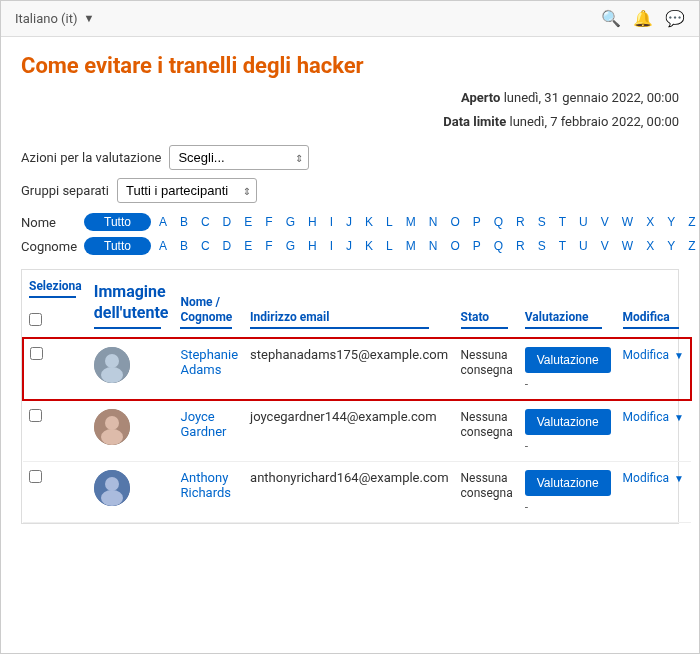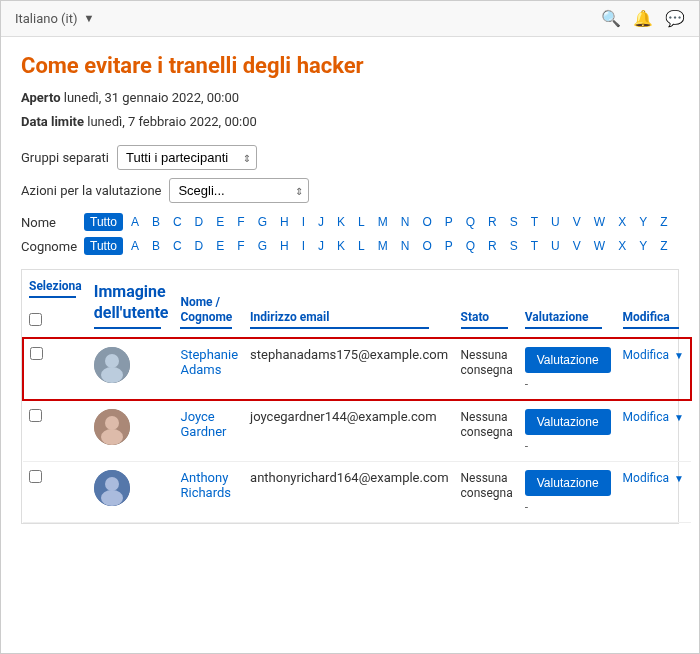--- a/index.html
+++ b/index.html
@@ -70,20 +70,21 @@
       color: #e05c00;
       font-weight: bold;
       margin-bottom: 10px;
     }
 
     .meta-info {
       font-size: 13px;
       color: #333;
       margin-bottom: 4px;
       line-height: 1.5;
+      text-align: right;
     }
     .meta-info span.label { font-weight: bold; }
 
     .controls-section {
       margin-top: 14px;
       margin-bottom: 10px;
     }
 
     .control-row {
       display: flex;
@@ -139,22 +140,22 @@
       font-size: 12px;
       border: none;
       background: none;
       cursor: pointer;
       color: #0066cc;
       border-radius: 2px;
     }
     .filter-btn.active {
       background: #0066cc;
       color: white;
-      border-radius: 3px;
-      padding: 2px 6px;
+      border-radius: 9px;
+      padding: 2px 20px;
     }
 
     
     .table-wrapper {
       margin-top: 14px;
       border: 1px solid #ddd;
     }
 
     table {
       width: 100%;
@@ -300,33 +301,33 @@
     <span>lunedì, 31 gennaio 2022, 00:00</span>
   </div>
   <div class="meta-info">
     <span class="label">Data limite</span>
     <span>lunedì, 7 febbraio 2022, 00:00</span>
   </div>
 
   <div class="controls-section">
 
     <div class="control-row">
+      <span class="control-label">Azioni per la valutazione</span>
+      <div class="select-wrapper">
+        <select class="select-dropdown">
+          <option>Scegli...</option>
+        </select>
+      </div>
+    </div>
+
+    <div class="control-row">
       <span class="control-label">Gruppi separati</span>
       <div class="select-wrapper">
         <select class="select-dropdown">
           <option>Tutti i partecipanti</option>
-        </select>
-      </div>
-    </div>
-
-    <div class="control-row">
-      <span class="control-label">Azioni per la valutazione</span>
-      <div class="select-wrapper">
-        <select class="select-dropdown">
-          <option>Scegli...</option>
         </select>
       </div>
     </div>
   </div>
 
   <div class="filter-row">
     <span class="filter-label">Nome</span>
     <button class="filter-btn active">Tutto</button>
     <button class="filter-btn">A</button>
     <button class="filter-btn">B</button>

